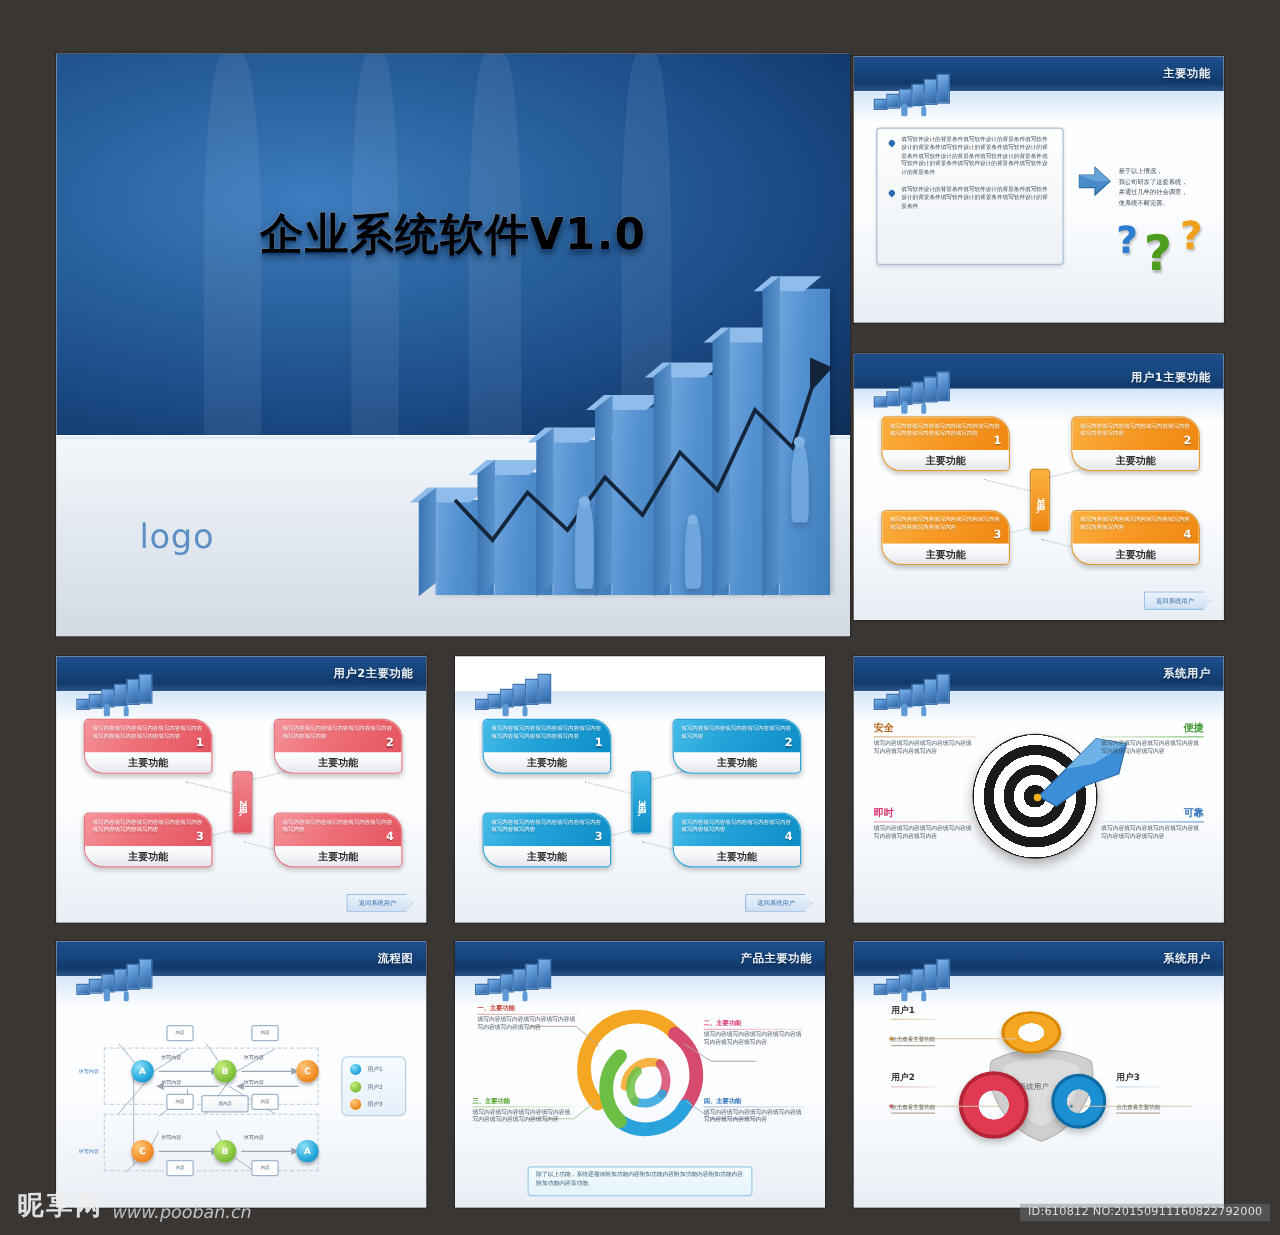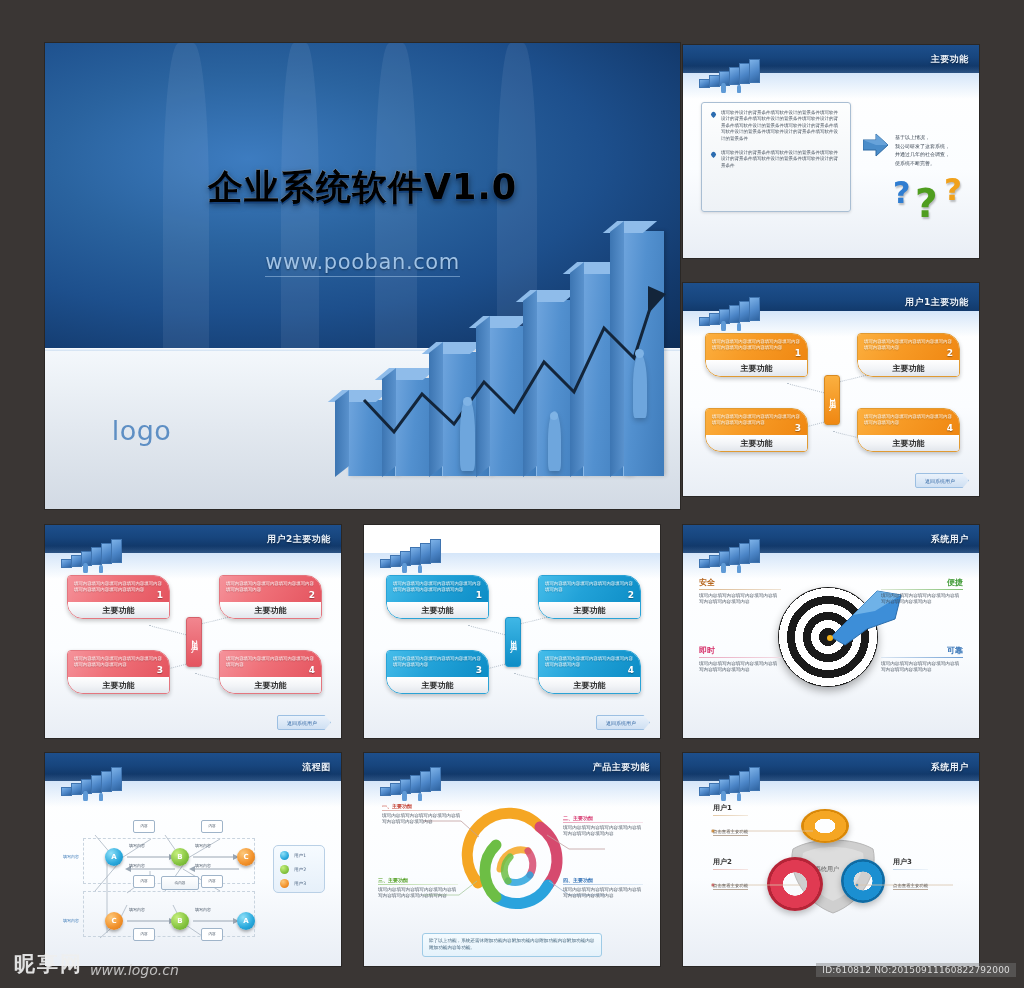--- a/index.html
+++ b/index.html
@@ -181,21 +181,20 @@
       </svg>
       <div class="person" style="left:112px;width:15px;height:74px"></div>
       <div class="phead" style="left:115px;bottom:70px;width:9px;height:9px"></div>
       <div class="person" style="left:200px;width:13px;height:60px"></div>
       <div class="phead" style="left:202px;bottom:56px;width:8px;height:8px"></div>
       <div class="person" style="left:285px;bottom:20%;width:14px;height:64px"></div>
       <div class="phead" style="left:287px;bottom:calc(20% + 60px);width:9px;height:9px"></div>
     </div>
 
     <h1>企业系统软件V1.0</h1>
-    <div class="url"><u>www.pooban.com</u></div>
     <div class="logo">logo</div>
   </div>
 
   <div class="slide" id="s-intro" style="left:683px;top:45px;width:296px;height:213px">
     <div class="hdr" style="height:28px">
       <div class="ttl" style="font-size:9px">主要功能</div>
     </div>
     <div class="body" style="top:28px">
         <div class="shine"></div>
       </div>
@@ -720,17 +719,17 @@
     </div>
     <div class="userlbl" style="left:210px;top:104px">
       <div class="un">用户3</div>
       <div class="ul" style="background:linear-gradient(90deg,#c6d8ea,#eef4fa)"></div>
       <a class="uk">点击查看主要功能</a>
     </div>
   </div>
 
   <div class="wm">
     <span class="cn">昵享网</span>
-    <span class="en">www.logo.cn</span>
+    <span class="en">www.pooban.cn</span>
   </div>
   <div class="idbar">ID:610812 NO:20150911160822792000</div>
 
 </div>
 
 </body></html>

